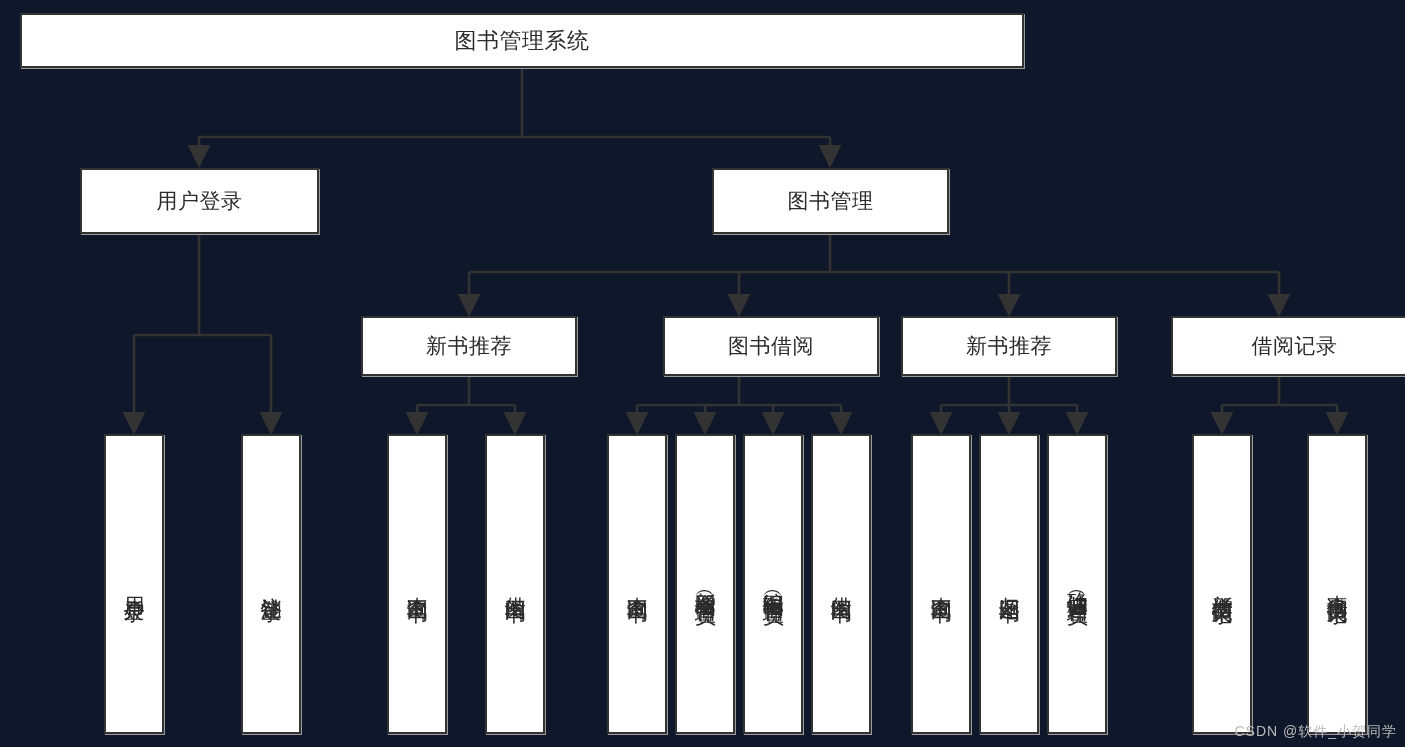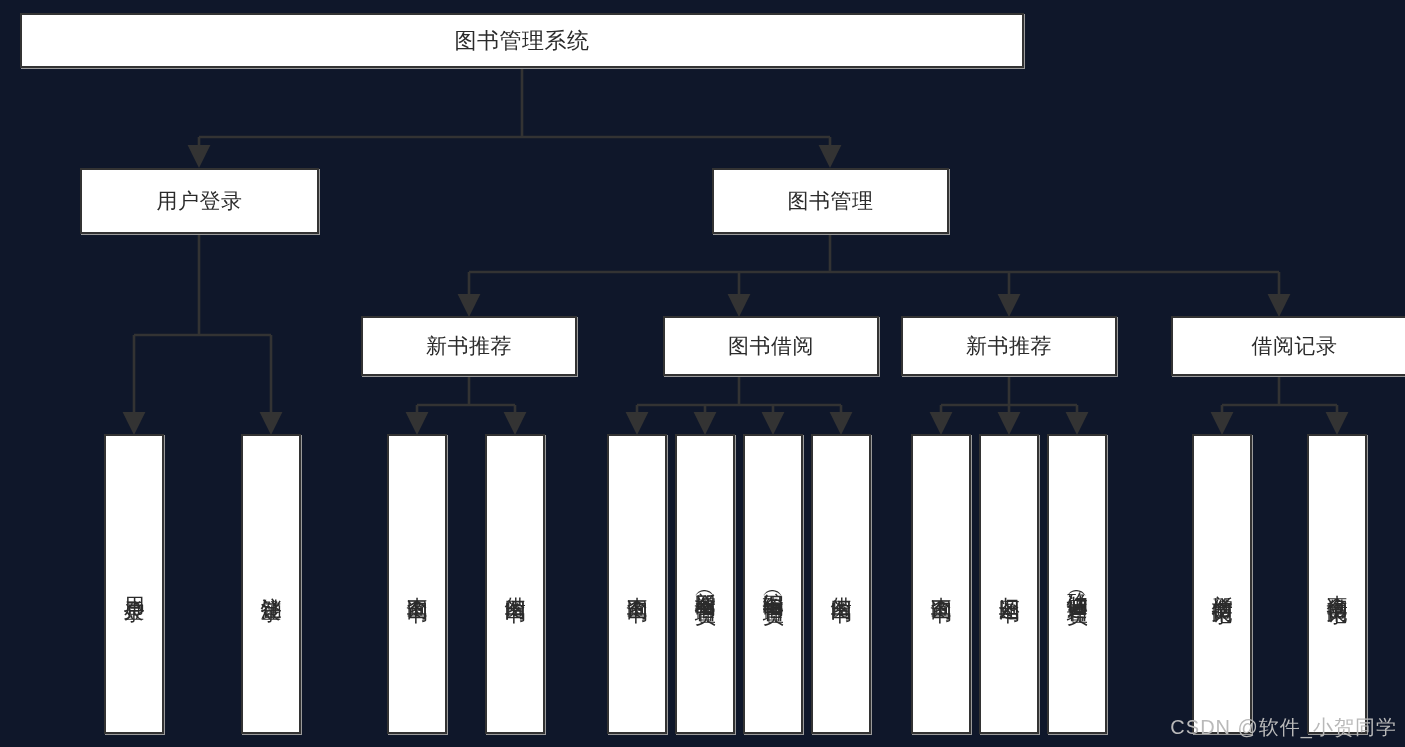--- a/index.html
+++ b/index.html
@@ -63,21 +63,21 @@
     font-size: 21px;
     line-height: 1.08;
     letter-spacing: 2px;
     white-space: normal;
     max-height: 100%;
   }
   #watermark {
     position: absolute;
     right: 8px;
     bottom: 6px;
-    font-size: 20px;
+    font-size: 14px;
     color: #b9b9b9;
     letter-spacing: 1px;
     white-space: nowrap;
     user-select: none;
   }
 </style>
 </head>
 <body>
 
 <div id="diagram-root">

